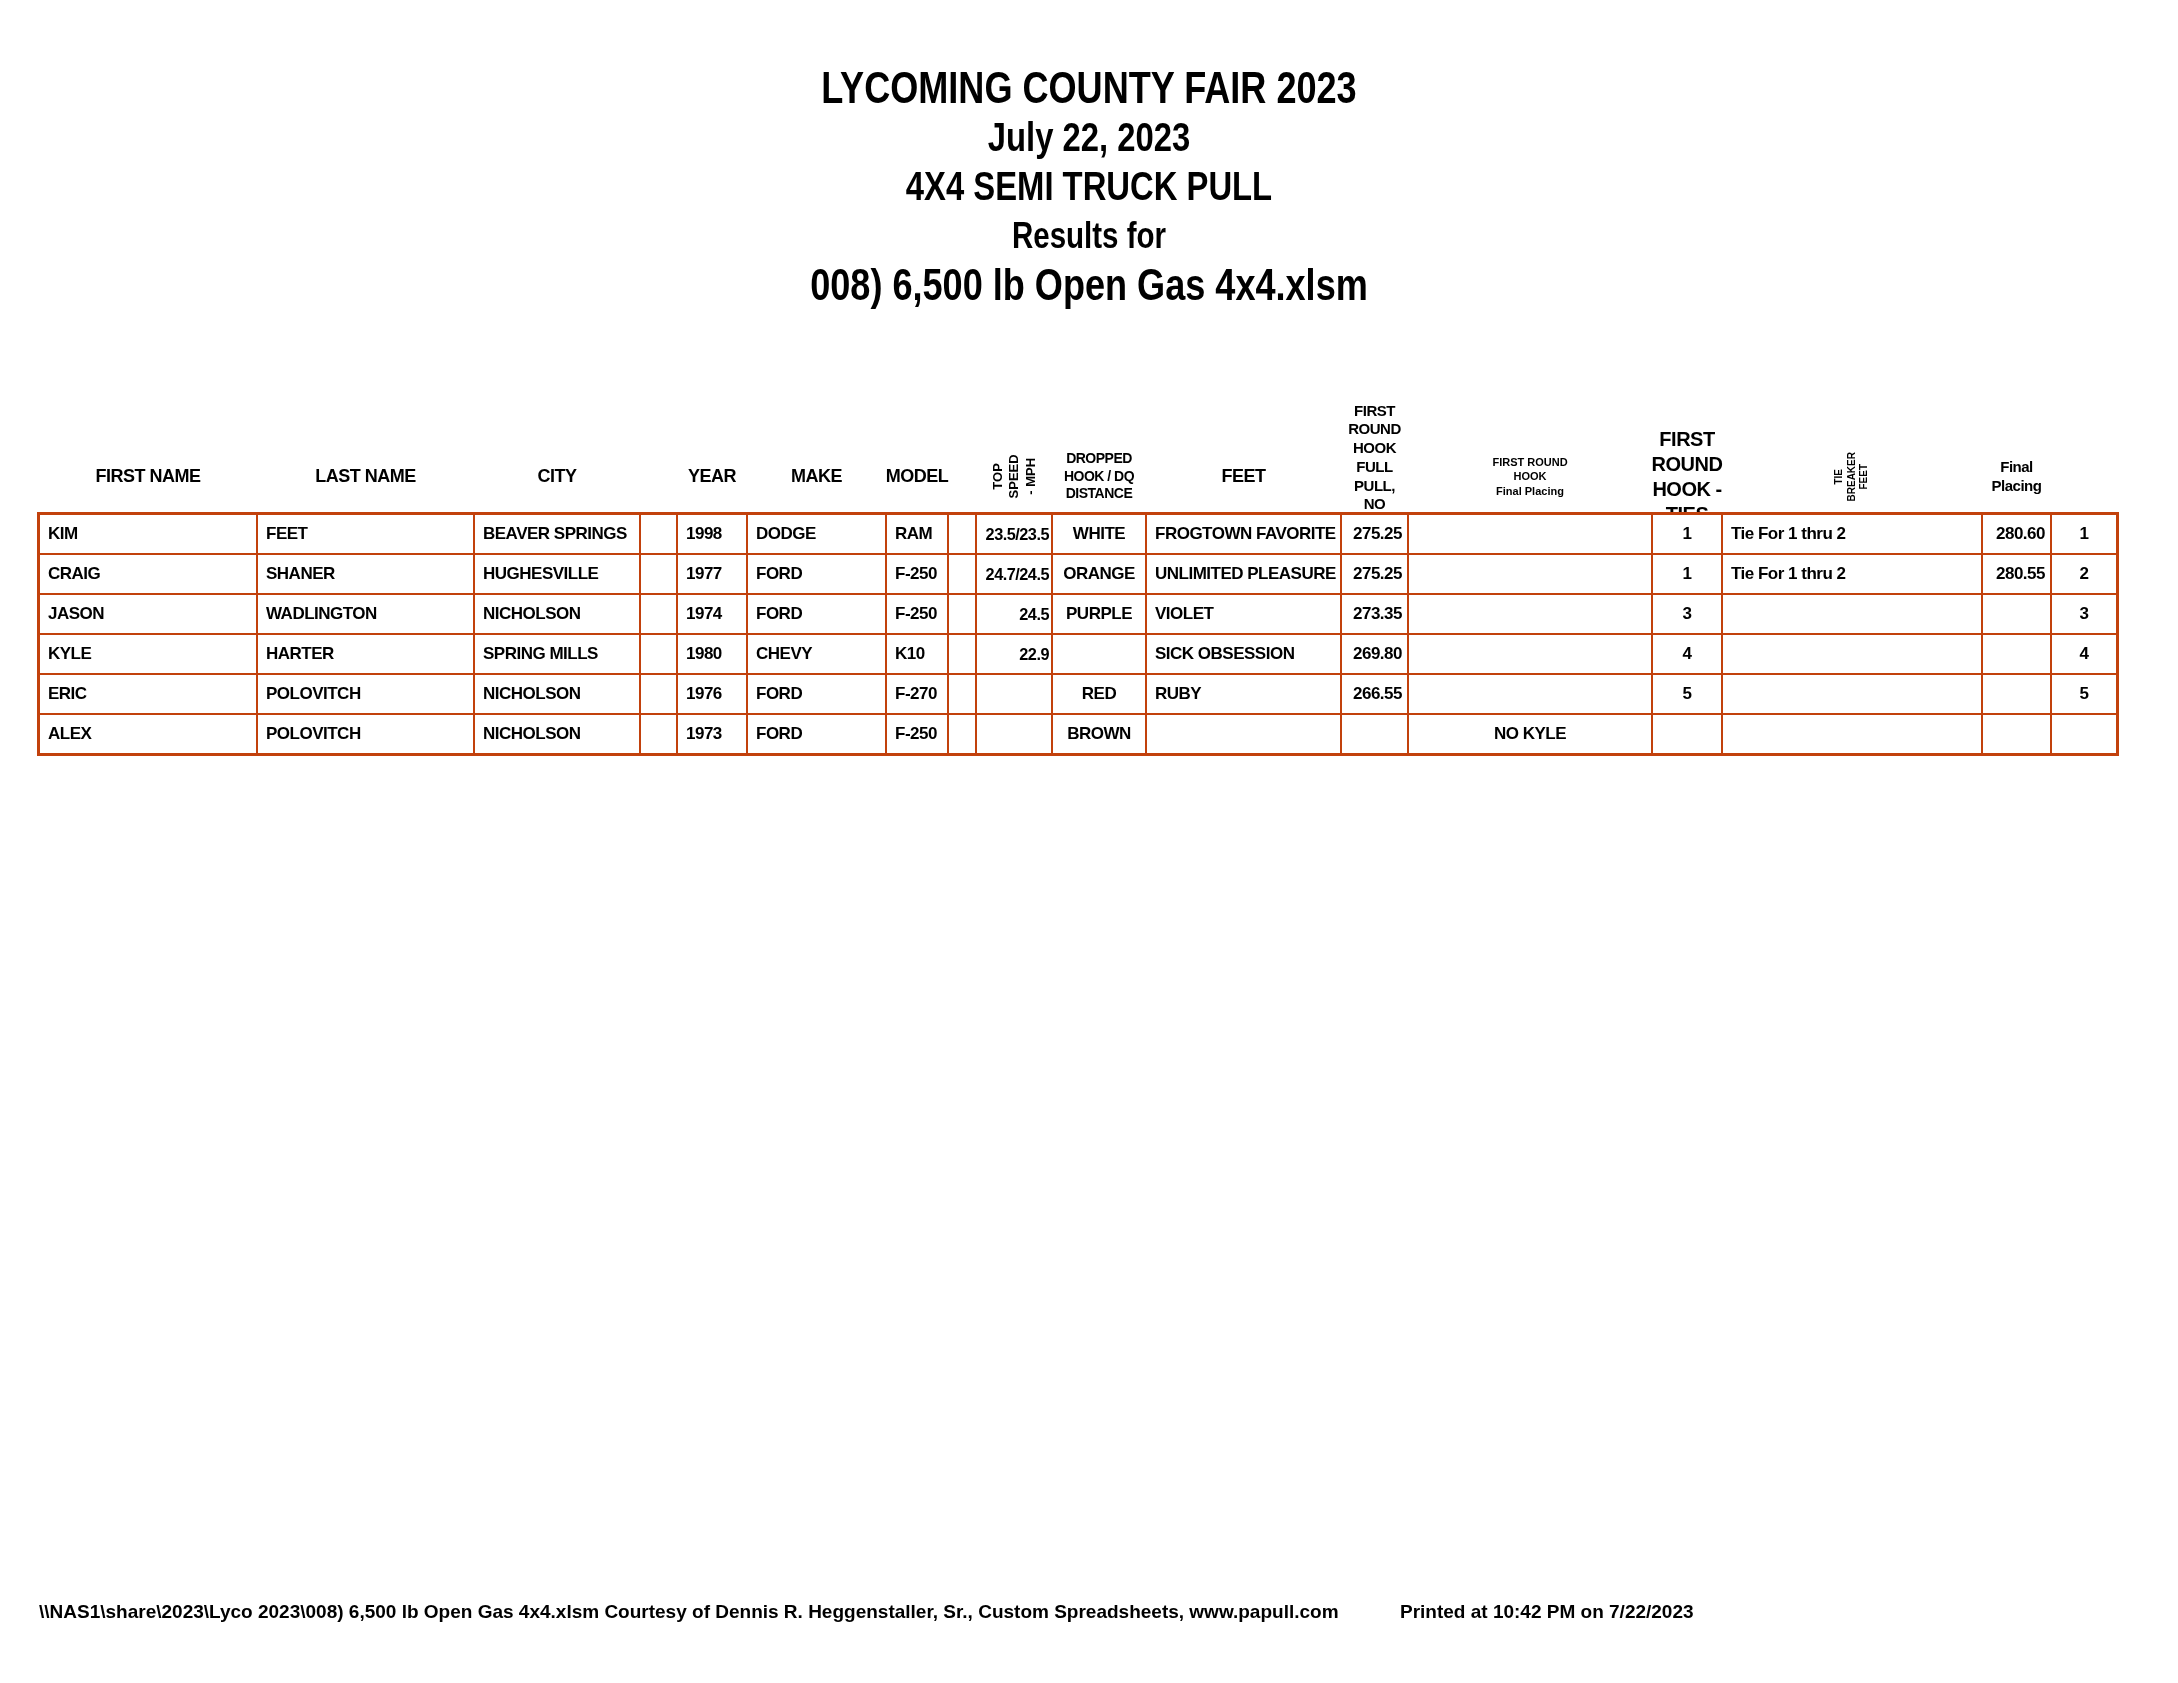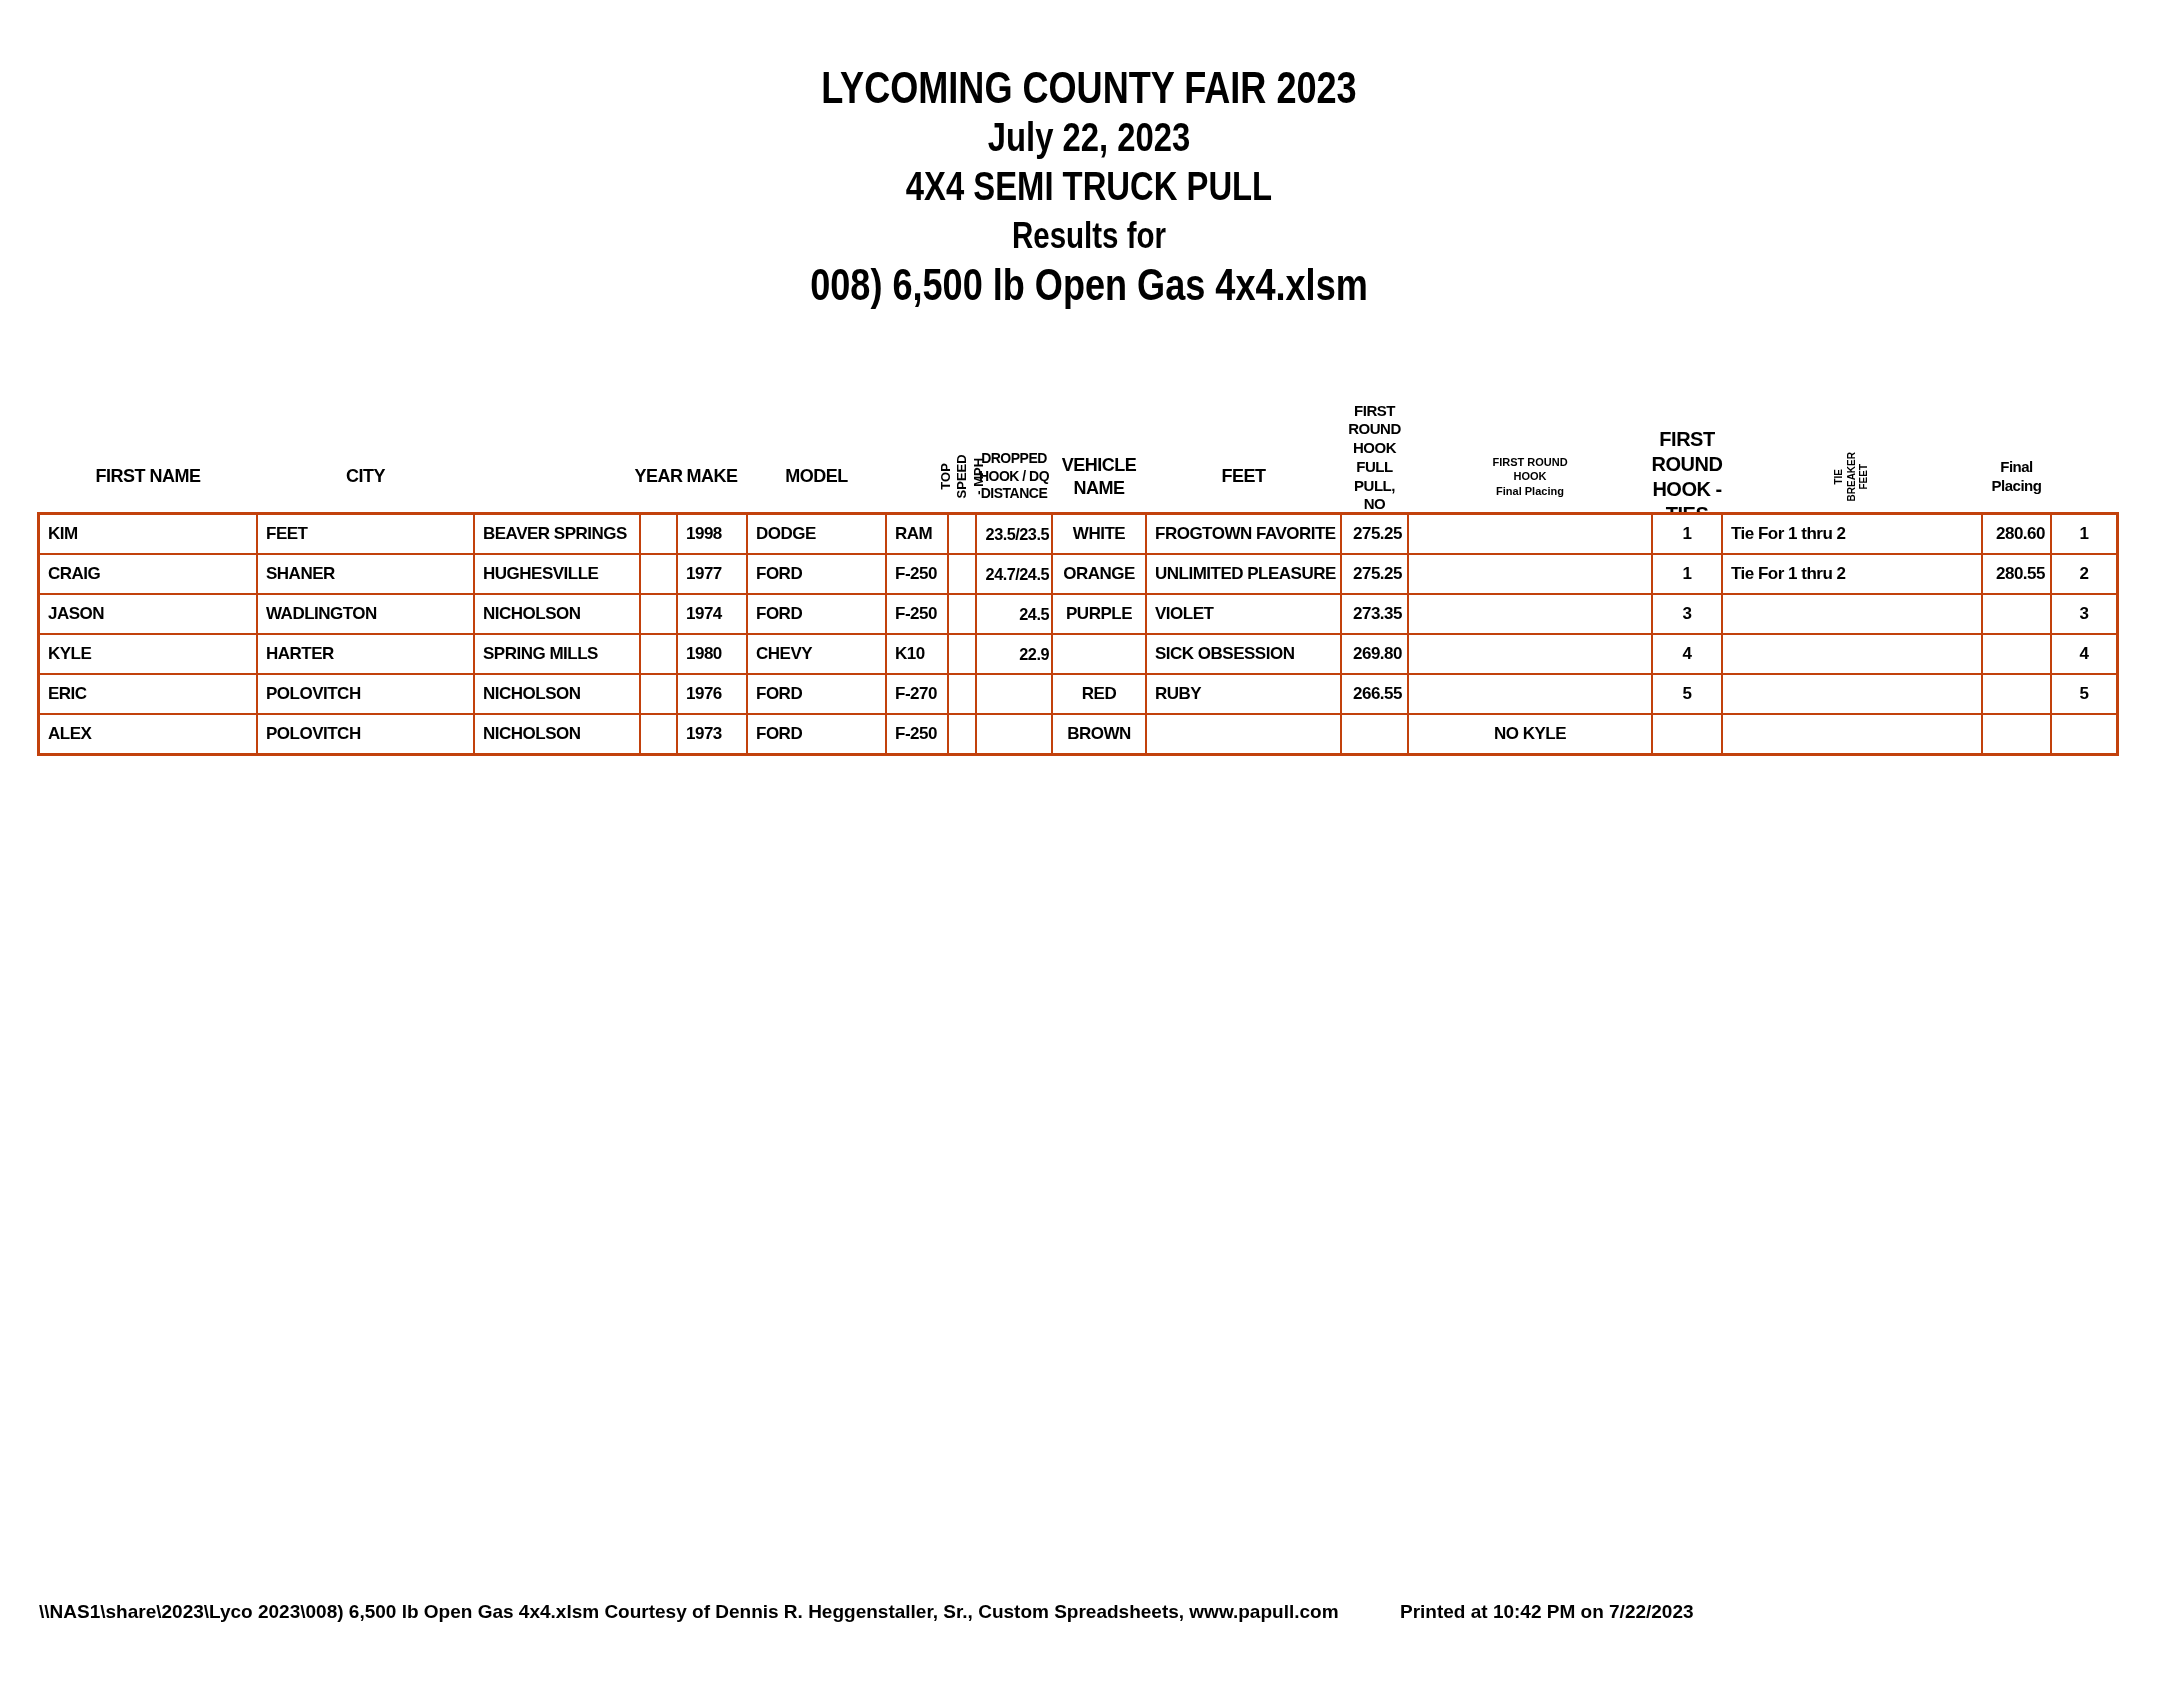--- a/index.html
+++ b/index.html
@@ -61,33 +61,33 @@
 <div class="sheet">
 
   <div class="tl t1">LYCOMING COUNTY FAIR 2023</div>
   <div class="tl t2">July 22, 2023</div>
   <div class="tl t3">4X4 SEMI TRUCK PULL</div>
   <div class="tl t4">Results for</div>
   <div class="tl t5">008) 6,500 lb Open Gas 4x4.xlsm</div>
 
   <div class="thead gridcols">
     <div class="hc">FIRST NAME</div>
+    <div class="hc">LAST NAME</div>
     <div class="hc">CITY</div>
     <div class="hc"></div>
     <div class="hc">YEAR</div>
     <div class="hc">MAKE</div>
     <div class="hc">MODEL</div>
     <div class="hc"></div>
     <div class="hc"><span class="rot speed">TOP
 SPEED
 - MPH</span></div>
     <div class="hc med">DROPPED
 HOOK / DQ
 DISTANCE</div>
-    <div class="hc">VEHICLE NAME</div>
     <div class="hc">FEET</div>
     <div class="hc pull">FIRST ROUND HOOK
 FULL PULL,
 NO PULL, OR DQ</div>
     <div class="hc small">FIRST ROUND
 HOOK
 Final Placing</div>
     <div class="hc ties">FIRST ROUND HOOK -
 TIES</div>
     <div class="hc"><span class="rot tb">TIE

